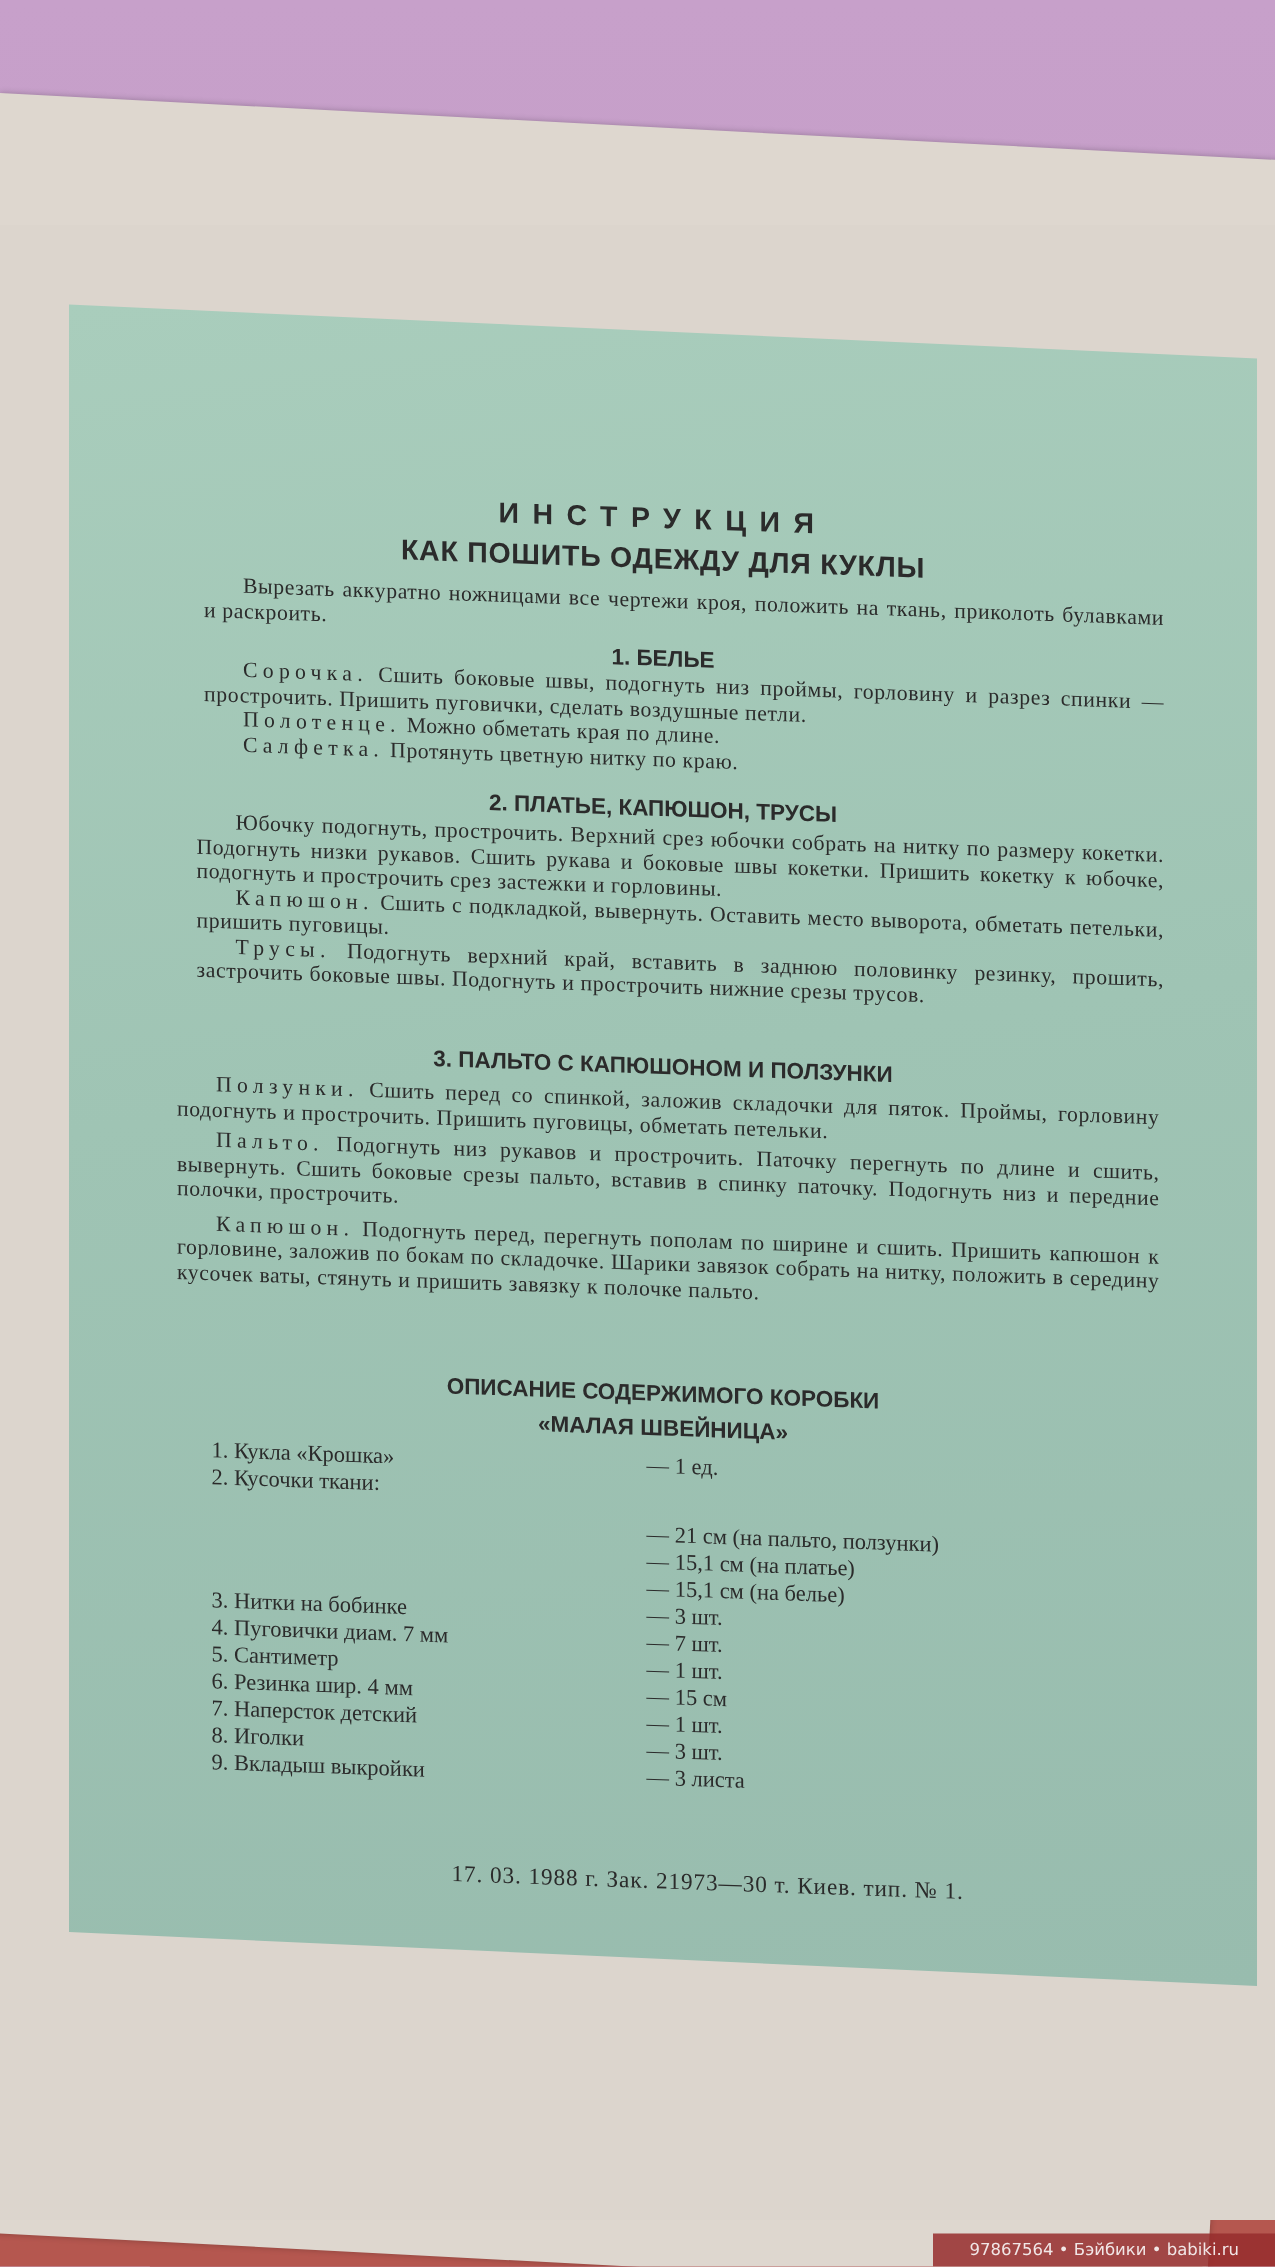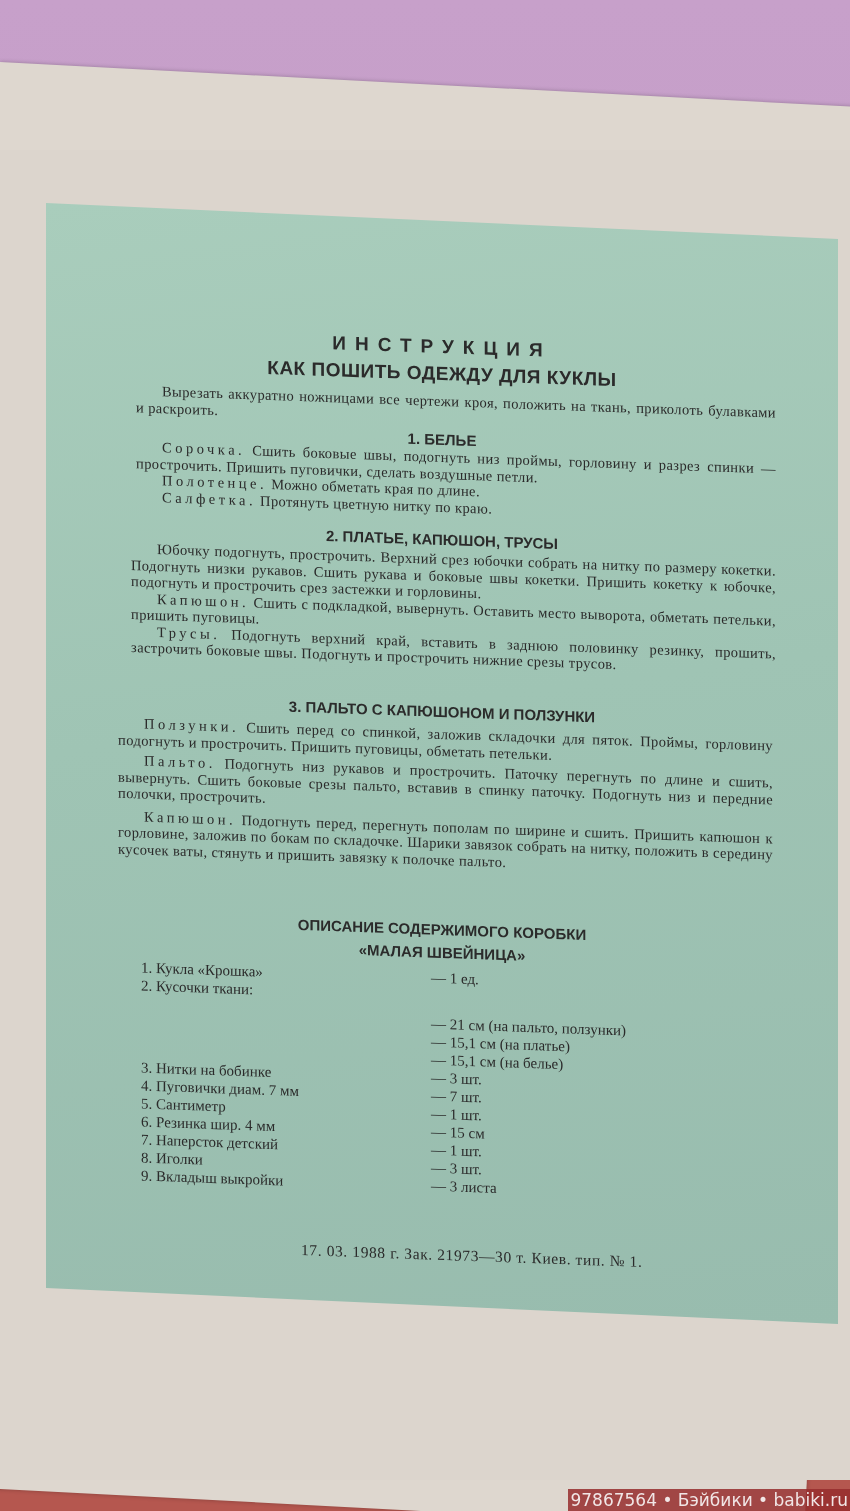--- a/index.html
+++ b/index.html
@@ -48,23 +48,23 @@
   .para .spaced { letter-spacing: 3.5px; }
   .h-sec {
     position: absolute; left: 0; width: 100%; text-align: center;
     font-family: "Liberation Sans", sans-serif; font-weight: bold; font-size: 15px;
   }
   .list { position: absolute; font-size: 15px; line-height: 18px; }
   .list-row { display: flex; }
   .list-row .name { width: 290px; }
   .imprint { position: absolute; font-size: 15.5px; letter-spacing: 0.6px; }
   .watermark {
-    position: absolute; right: 0; bottom: 0; height: 22px; padding: 0 2px;
+    position: absolute; right: 0; bottom: 0; height: 22px; padding: 0 24px;
     background: rgba(150,45,45,0.85);
-    color: #f1e6e6; font-family: "DejaVu Sans", sans-serif; font-size: 17px; line-height: 22px;
+    color: #f1e6e6; font-family: "DejaVu Sans", sans-serif; font-size: 11px; line-height: 22px;
   }
 </style>
 </head>
 <body>
 
 <div class="wall"></div>
 <div class="box-red"></div>
 <div class="box-bottom-red"></div>
 <div class="liner"></div>
 <div class="liner-flat"></div>

